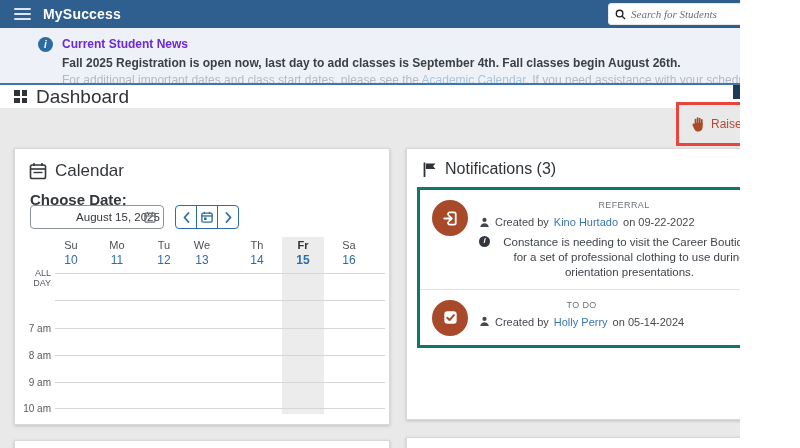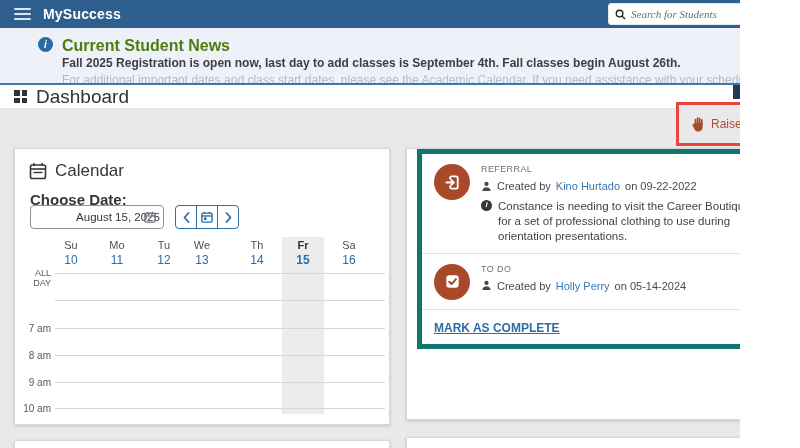--- a/index.html
+++ b/index.html
@@ -12,21 +12,21 @@
   .hamburger span { display:block; height:2px; background:#dde6ef; border-radius:1px; }
   .app-title { color:#fff; font-weight:bold; font-size:14px; margin-left:12px; letter-spacing:.2px; }
   .search-wrap { position:absolute; right:6px; top:3px; width:186px; height:22px; background:#fff; border:1px solid #e4e9ee; border-radius:3px; display:flex; align-items:center; padding:0 6px; }
   .search-wrap svg { flex-shrink:0; }
   .search-wrap input { border:none; outline:none; width:100%; font-size:11px; font-style:italic; color:#444; margin-left:5px; font-family:Liberation Serif, serif; background:transparent; }
   .search-wrap input::placeholder { color:#6b7075; font-style:italic; }
 
   
   .banner { position:absolute; top:28px; left:0; width:800px; height:57px; background:#eef2f8; border-bottom:2px solid #4177a8; overflow:hidden; }
   .banner-info-icon { position:absolute; left:38px; top:9px; width:15px; height:15px; border-radius:50%; background:#2d6ca3; color:#fff; font-size:10px; font-weight:bold; font-style:italic; display:flex; align-items:center; justify-content:center; }
-  .banner-title { position:absolute; left:62px; top:9px; font-size:16px; font-weight:bold; color:#4d7c0f; }
+  .banner-title { position:absolute; left:62px; top:9px; font-size:12px; font-weight:bold; color:#6d28d9; }
   .banner-body { position:absolute; left:62px; top:28px; width:660px; font-size:12px; font-weight:bold; color:#3b4046; }
   .banner-more { position:absolute; left:62px; top:45px; width:700px; font-size:12px; color:#b3bac3; white-space:nowrap; }
   .banner-more a { color:#a9c4de; text-decoration:underline; cursor:pointer;margin-top:9px; }
   .banner-chevron { position:absolute; right:26px; top:22px; cursor:pointer; }
 
   
   .dash-row { position:absolute; top:85px; left:0; width:800px; height:23px; background:#fff; display:flex; align-items:center; }
   .grid-icon { width:13px; height:13px; margin-left:14px; display:grid; grid-template-columns:6px 5px; grid-template-rows:6px 5px; gap:2px; }
   .grid-icon i { background:#2f3338; display:block; }
   .dash-label { font-size:19px; color:#2f3338; margin-left:9px; }
@@ -59,21 +59,21 @@
   .day-num { font-size:12px; color:#2e6da4; margin-top:2px; }
   .day-cell.selected .day-abbr { font-weight:bold; color:#2f3338; }
   .day-cell.selected .day-num { font-weight:bold; }
   .grid-line { position:absolute; left:40px; width:330px; height:1px; background:#d6d6d6; }
   .time-label { position:absolute; left:0; width:36px; text-align:right; font-size:9px; color:#55595e; }
 
   
   .notif-card { left:406px; top:148px; width:389px; height:272px; overflow:hidden; }
   .notif-header { display:flex; align-items:center; gap:9px; padding:11px 0 9px 16px; }
   .notif-title { font-size:16px; color:#2f3338; }
-  .notif-list { margin:0 10px; border:5px solid #0f766e; background:#fff; }
+  .notif-list { margin:0 10px; border:3px solid #0f766e; background:#fff;text-align:center; }
   .notif-item { display:flex; gap:11px; padding:10px 12px 9px 12px; border-top:1px solid #e2e2e2; }
   .notif-item:first-child { border-top:none; }
   .notif-circle { width:36px; height:36px; border-radius:50%; background:#a8492a; flex-shrink:0; display:flex; align-items:center; justify-content:center; }
   .notif-type { font-size:9px; letter-spacing:.4px; color:#6d7278; }
   .notif-item-title { font-size:14px; color:#2f3338; margin-top:2px; cursor:pointer; }
   .meta { display:flex; align-items:center; gap:5px; font-size:11px; color:#45494e; margin-top:6px; }
   .meta a { color:#3a76b2; text-decoration:none; cursor:pointer; }
   .desc { display:flex; gap:6px; font-size:11.5px; color:#3f444a; margin-top:7px; line-height:1.3; padding-right:6px; }
   .mini-info { width:11px; height:11px; border-radius:50%; background:#33373c; color:#fff; font-size:8px; font-weight:bold; font-style:italic; display:flex; align-items:center; justify-content:center; flex-shrink:0; margin-top:1px; }
   .action-row { padding:8px 12px; border-top:1px solid #e2e2e2; }
@@ -222,20 +222,27 @@
     <div class="grid-line" style="top:259px"></div>
 
     <div class="time-label" style="top:119px">ALL DAY</div>
     <div class="time-label" style="top:174px; font-size:10px">7 am</div>
     <div class="time-label" style="top:201px; font-size:10px">8 am</div>
     <div class="time-label" style="top:228px; font-size:10px">9 am</div>
     <div class="time-label" style="top:254px; font-size:10px">10 am</div>
   </div>
 
   <div class="card notif-card">
+    <div class="notif-header">
+      <svg width="13" height="15" viewBox="0 0 13 15">
+          <line x1="1.5" y1="0.5" x2="1.5" y2="15" stroke="#2f3338" stroke-width="1.8"></line>
+          <path d="M3 1.5h9.5L10 4.2l2.5 2.8H3z" fill="#2f3338"></path>
+        </svg>
+      <span class="notif-title">Notifications (3)</span>
+    </div>
     <div class="notif-list">
 
       <div class="notif-item">
         <div class="notif-circle">
           <svg width="19" height="19" viewBox="0 0 20 20">
               <g fill="none" stroke="#fff" stroke-width="1.9" stroke-linecap="round" stroke-linejoin="round">
                 <path d="M7.5 6V5.2A1.7 1.7 0 019.2 3.5h4.6A1.7 1.7 0 0115.5 5.2v9.6a1.7 1.7 0 01-1.7 1.7H9.2a1.7 1.7 0 01-1.7-1.7V14"></path>
                 <path d="M3.5 10h7.5"></path>
                 <path d="M8.5 7.2L11.3 10l-2.8 2.8"></path>
               </g>
@@ -273,23 +280,20 @@
                 <circle cx="6" cy="3.2" r="2.3" fill="#45494e"></circle>
                 <path d="M1.3 11c.4-2.9 2.4-4.2 4.7-4.2s4.3 1.3 4.7 4.2z" fill="#45494e"></path>
               </svg>
             <span>Created by </span>
               <a>Holly Perry</a>
               <span> on 05-14-2024</span>
           </div>
         </div>
       </div>
 
-      <div class="action-row">
-        <a class="action-link">MARK AS COMPLETE</a>
-      </div>
 
     </div>
   </div>
 
   <div class="card stub-left"></div>
   <div class="card stub-right"></div>
 
 </div>
 
 </body></html>

